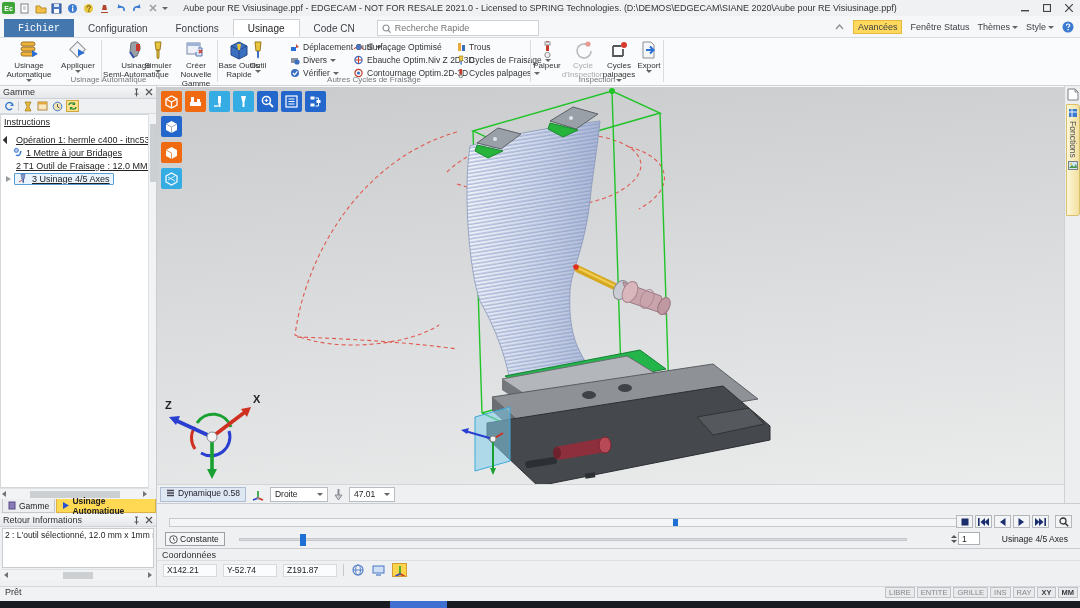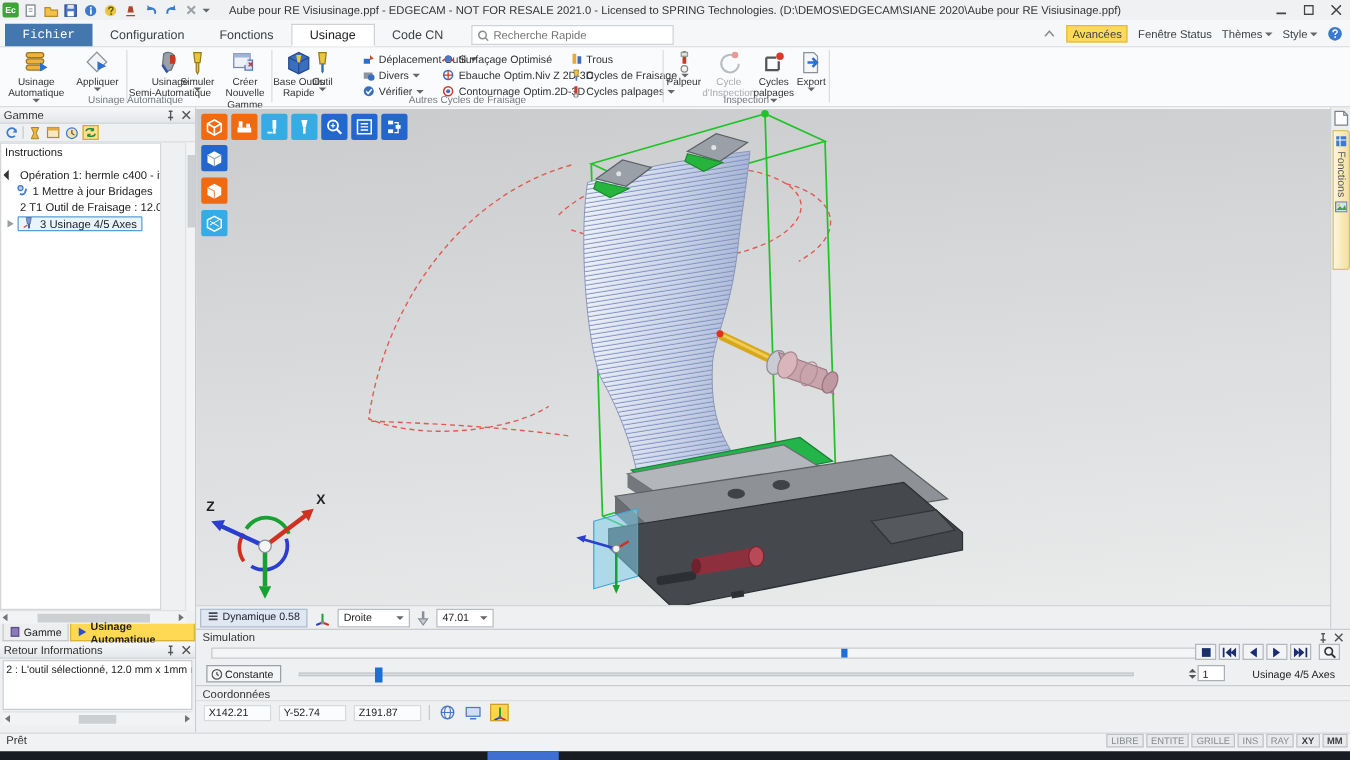--- a/index.html
+++ b/index.html
@@ -40,21 +40,21 @@
   .disabledtxt { color:#a8abaf !important; }
 
   
   #leftpanel { left:0; top:86px; width:157px; height:500px; background:#eef0f2; border-right:1px solid #c9ccd0; }
   .pheader { height:13px; background:linear-gradient(#f6f7f8,#e4e7ea); border-bottom:1px solid #cfd2d6; display:flex; align-items:center; padding:0 3px; font-size:9px; color:#333; }
   .phicons { margin-left:auto; display:flex; gap:4px; align-items:center; }
   #gtoolbar { height:15px; display:flex; align-items:center; gap:2px; padding:0 3px; border-bottom:1px solid #d8dbde; }
   .ticon { width:13px; height:12px; display:flex; align-items:center; justify-content:center; }
   .ticon.sel { background:#ffe08a; border:1px solid #d2a83c; }
   .tsep { width:1px; height:10px; background:#c8cbce; }
-  #treearea { position:absolute; left:0; top:28px; width:129px; height:374px; background:#fff; border:1px solid #d4d7da; overflow:hidden; }
+  #treearea { position:absolute; left:0; top:28px; width:149px; height:374px; background:#fff; border:1px solid #d4d7da; overflow:hidden;text-decoration:underline; }
   .trow { display:flex; align-items:center; gap:3px; height:13px; padding-left:3px; font-size:9px; color:#222; white-space:nowrap; }
   .indent1 { padding-left:12px; }
   .selbox { border:1px solid #5a9fd4; background:#eaf4fd; padding:0 3px; height:12px; display:flex; align-items:center; border-radius:1px; }
   .exp-open { width:0;height:0;border-left:6px solid #333;border-top:6px solid transparent; transform:rotate(45deg); }
   .exp-closed { width:0;height:0;border-top:3.5px solid transparent;border-bottom:3.5px solid transparent;border-left:5px solid #9a9da0; }
   .vscroll { position:absolute; right:0; top:28px; width:8px; height:374px; background:#f2f3f4; border-left:1px solid #dfe1e3; }
   .vthumb { position:absolute; left:1px; top:10px; width:6px; height:58px; background:#cdd0d3; }
   .hscroll { position:absolute; left:0; width:149px; height:11px; background:#f2f3f4; border-top:1px solid #dfe1e3; display:flex; align-items:center; justify-content:space-between; padding:0 2px;}
   .arrL { width:0;height:0;border-top:3px solid transparent;border-bottom:3px solid transparent;border-right:4px solid #707478; }
   .arrR { width:0;height:0;border-top:3px solid transparent;border-bottom:3px solid transparent;border-left:4px solid #707478; }
@@ -784,32 +784,20 @@
     <span id="fonc-label">Fonctions</span>
     <svg width="10" height="9">
         <rect x="0.5" y="0.5" width="9" height="8" fill="#cfe4f4" stroke="#7a8188"></rect>
         <path d="M1 7l3-3 2 2 2-3 1 4z" fill="#4a9a4a"></path>
         <circle cx="3" cy="3" r="1" fill="#e8c63e"></circle>
       </svg>
   </div>
 </div>
 
 <div id="simpanel" class="abs">
-  <div id="simheader">
-    <span>Simulation</span>
-    <span class="phicons" style="margin-left:auto;">
-      <svg width="9" height="9">
-          <path d="M4.5 1v5M2.5 6h4M3 1h3" stroke="#555" stroke-width="1.1"></path>
-          <path d="M4.5 6v2.4" stroke="#555"></path>
-        </svg>
-      <svg width="8" height="8">
-          <path d="M1 1l6 6M7 1L1 7" stroke="#555" stroke-width="1.2"></path>
-        </svg>
-    </span>
-  </div>
   <div id="simtrack">
     <div id="simmarker" style="left: 64%;"></div>
   </div>
   <div id="constbtn">
     <svg width="9" height="9">
         <circle cx="4.5" cy="4.5" r="3.8" fill="none" stroke="#555" stroke-width="1"></circle>
         <path d="M4.5 2.5v2l1.5 1" stroke="#555" fill="none"></path>
       </svg>
     <span>Constante</span>
   </div>

